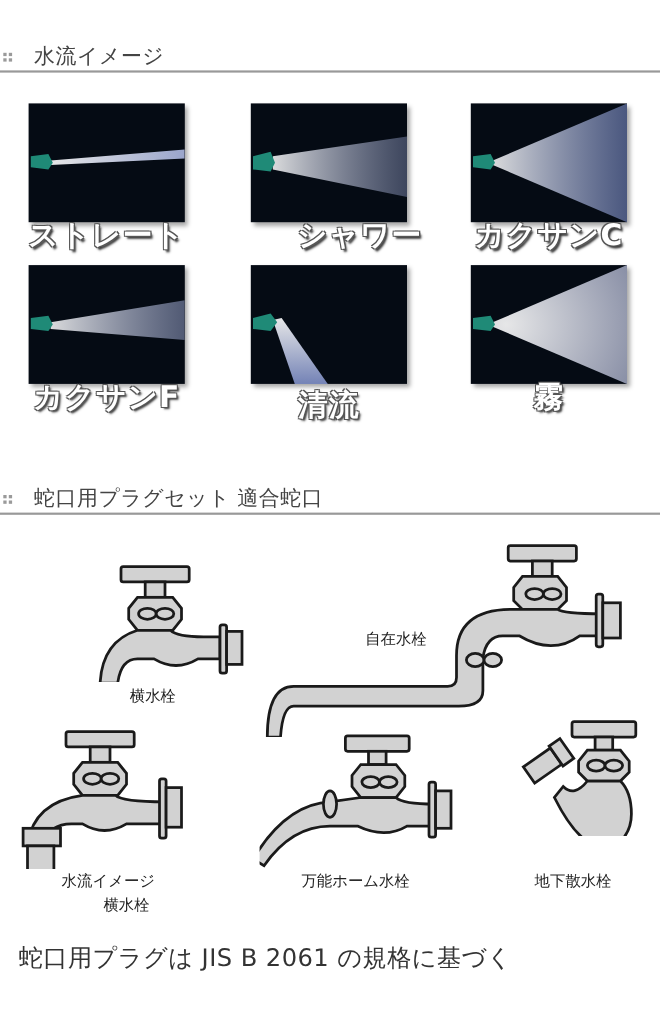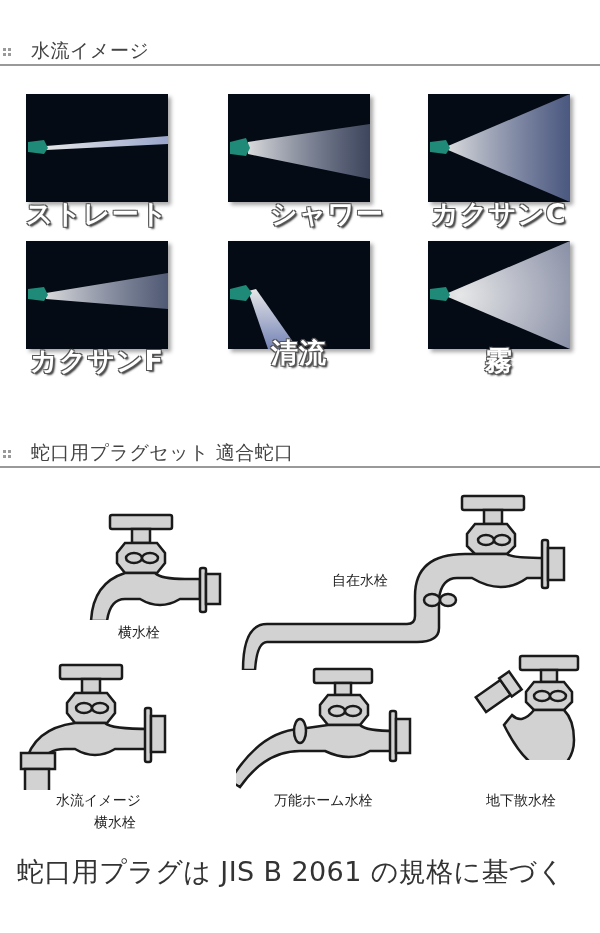--- a/index.html
+++ b/index.html
@@ -14,21 +14,21 @@
   .spray { position:absolute; width:142px; height:108px; background:#050b14; overflow:hidden;
            box-shadow:3px 3px 4px rgba(0,0,0,0.35); }
   .spray svg { position:absolute; left:0; top:0; }
   .spray-label { position:absolute; width:170px; text-align:center; font-size:27px; font-weight:bold;
                  color:#ffffff; letter-spacing:1px;
                  text-shadow: 1px 1px 0 #555, -1px -1px 0 #555, 1px -1px 0 #555, -1px 1px 0 #555, 2px 2px 2px #333; }
 
   .faucet { position:absolute; }
   .faucet-label { position:absolute; font-size:14px; color:#222; text-align:right; white-space:nowrap; }
 
-  .note { position:absolute; left:17px; top:858px; font-size:27px; line-height:28px; color:#333; letter-spacing:0.4px; }
+  .note { position:absolute; left:17px; top:858px; font-size:22px; line-height:28px; color:#333; letter-spacing:0.4px; }
 </style>
 </head>
 <body>
 
 <div class="section-header" style="top:34px;">
   <div class="dots">
     <i style="left:0;top:0"></i>
       <i style="left:5px;top:0"></i>
       <i style="left:0;top:5px"></i>
       <i style="left:5px;top:5px"></i>
@@ -98,21 +98,21 @@
     <defs>
         <linearGradient id="g5" x1="0" x2="0" y1="0" y2="1">
           <stop offset="0" stop-color="#fff"></stop>
           <stop offset="1" stop-color="#8090c8"></stop>
         </linearGradient>
       </defs>
     <polygon points="20,50 28,48 70,108 40,108" fill="url(#g5)" opacity="0.9"></polygon>
     <polygon points="2,48 18,44 24,52 18,60 2,58" fill="#1f8a77"></polygon>
   </svg>
 </div>
-<div class="spray-label" style="left:214px;top:335px;">清流</div>
+<div class="spray-label" style="left:214px;top:350px;">清流</div>
 
 <div class="spray" style="left:428px;top:241px;">
   <svg width="142" height="108">
     <defs>
         <radialGradient id="g6" cx="0.1" cy="0.5" r="1">
           <stop offset="0" stop-color="#fff"></stop>
           <stop offset="1" stop-color="#9aa0b8"></stop>
         </radialGradient>
       </defs>
     <polygon points="20,52 142,0 142,108 20,56" fill="url(#g6)" opacity="0.9"></polygon>

